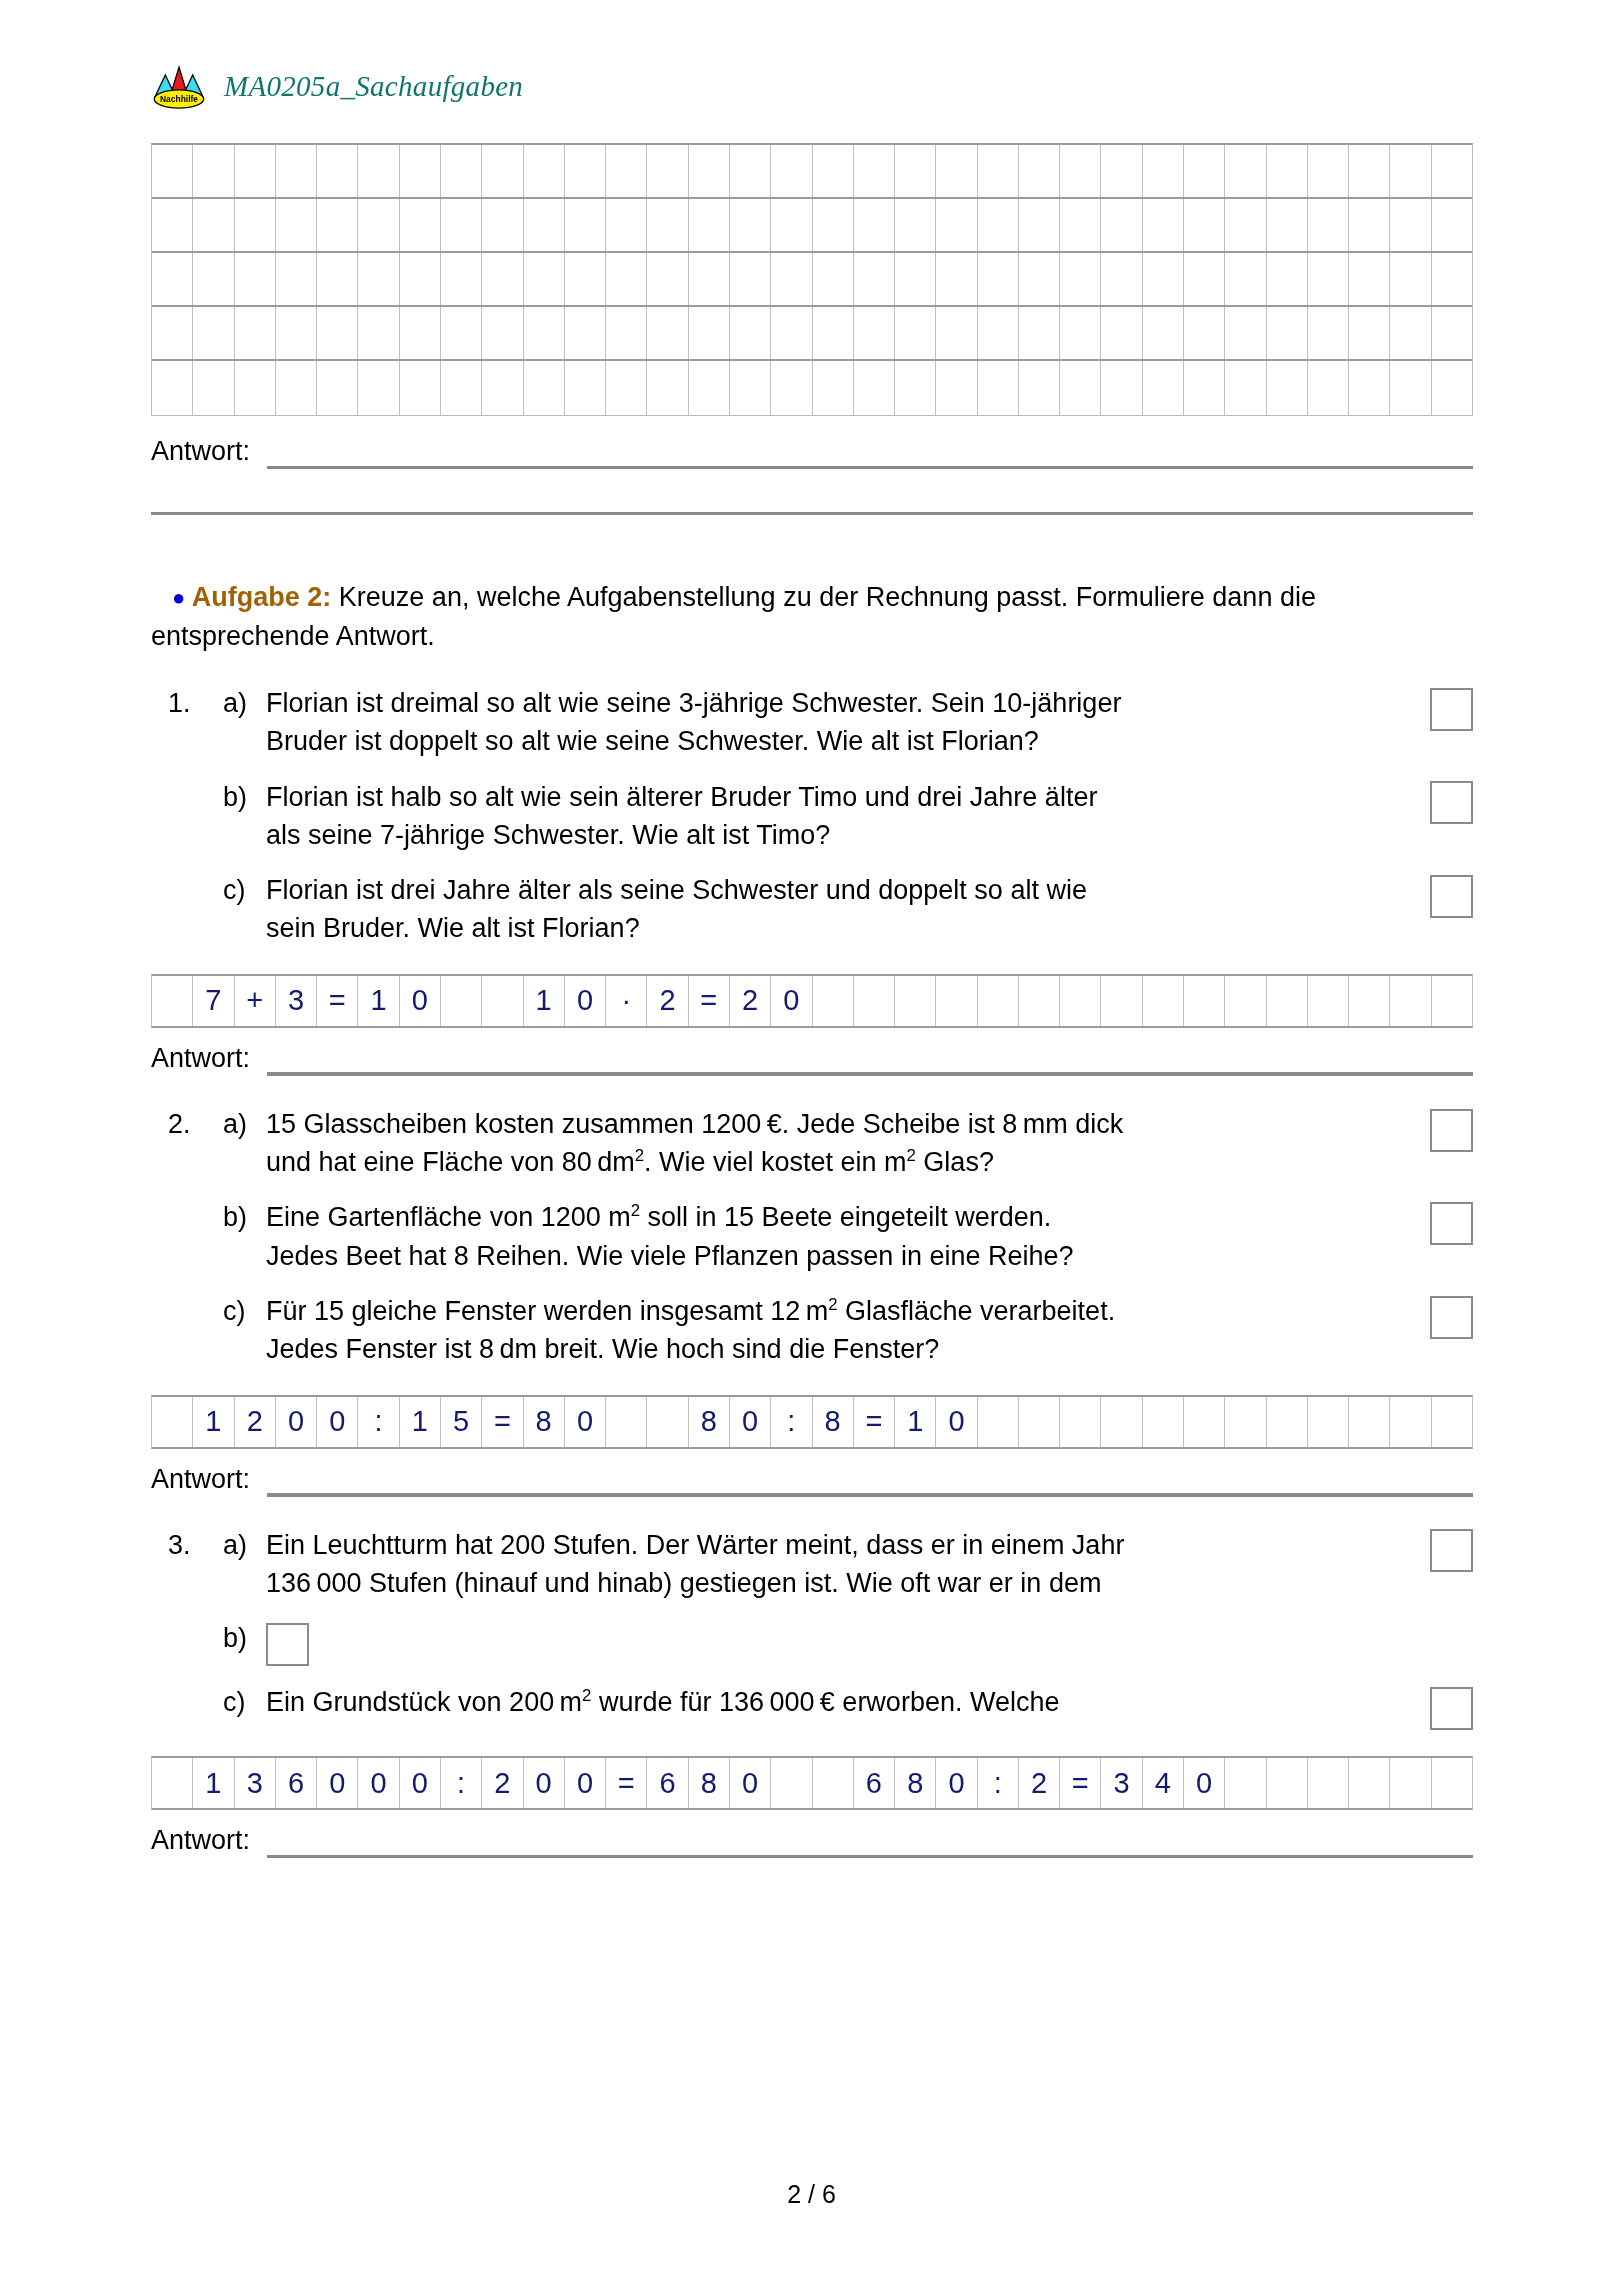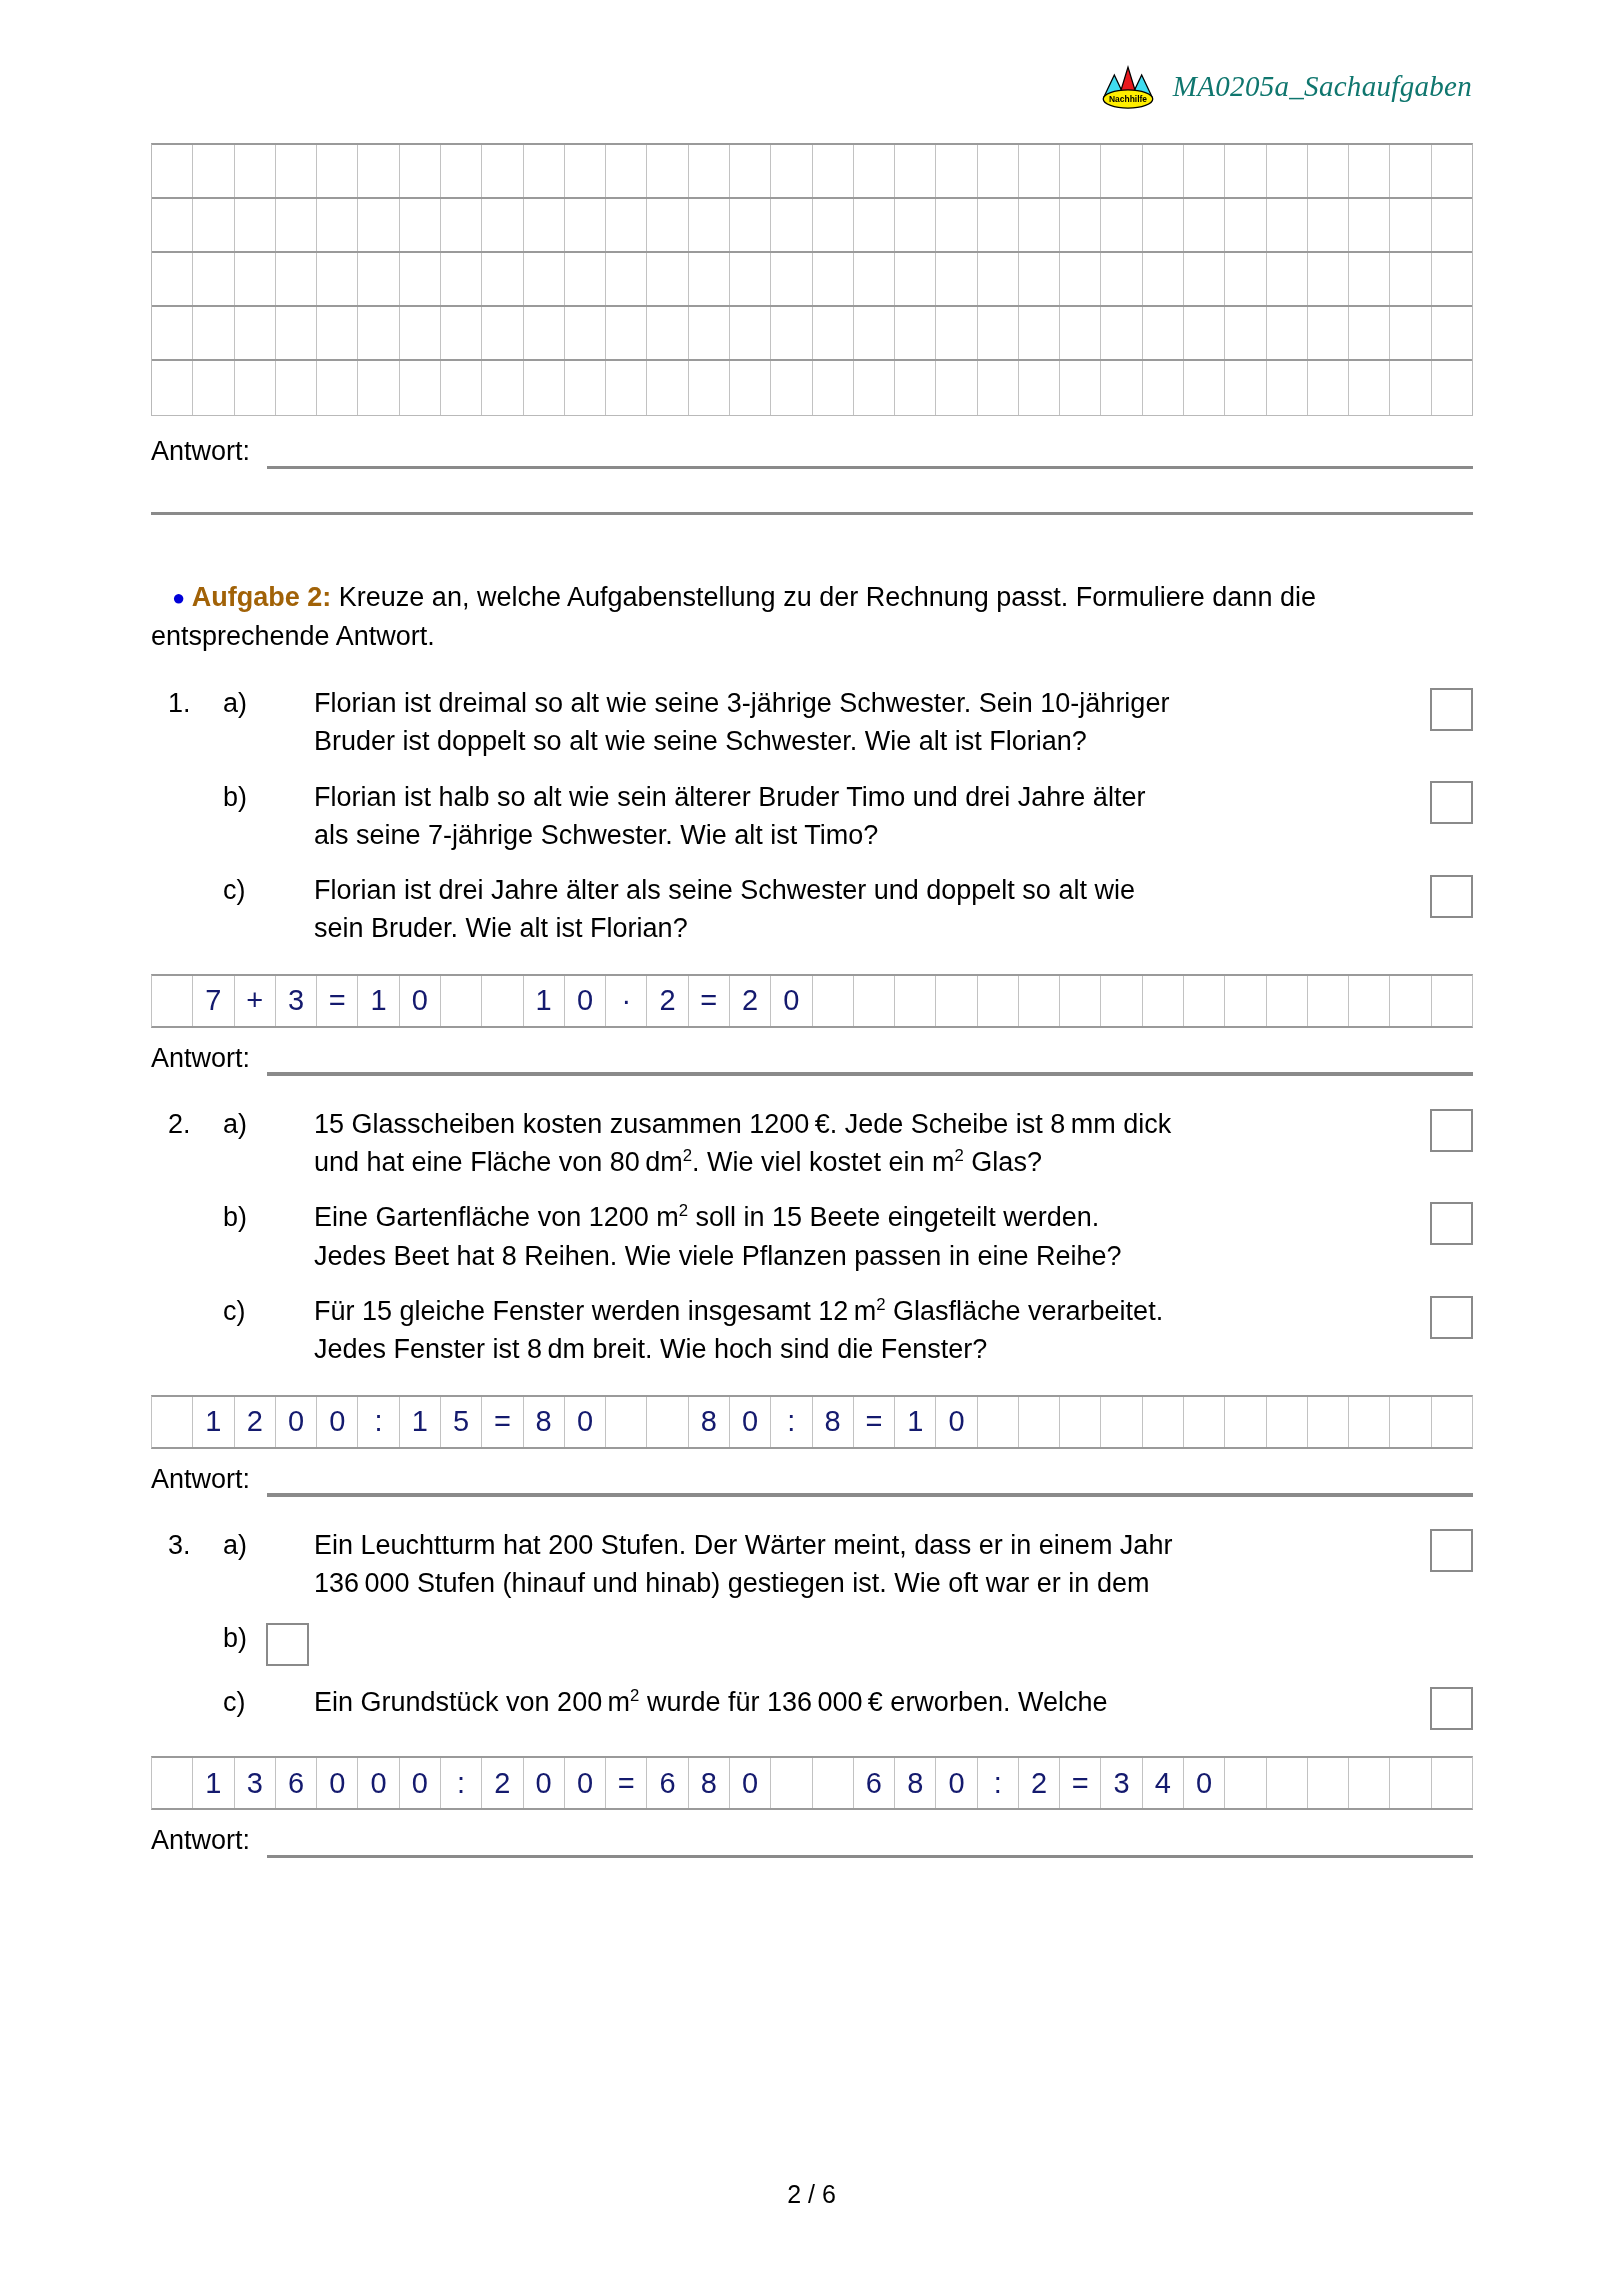--- a/index.html
+++ b/index.html
@@ -23,21 +23,20 @@
     padding: 0 151px;
   }
 
   
   .header {
     display: flex;
     align-items: center;
     gap: 17px;
     padding-top: 58px;
     height: 56px;
-    justify-content: flex-end;
   }
   .logo {
     width: 56px;
     height: 46px;
     position: relative;
     flex: 0 0 auto;
   }
   .logo svg { display: block; }
   .doc-title {
     font-family: "Liberation Serif", serif;
@@ -144,21 +143,20 @@
     line-height: 1.42;
   }
   .q-text {
     flex: 1 1 auto;
     font-size: 27px;
     line-height: 1.42;
     text-align: justify;
     text-justify: inter-word;
     padding-right: 29px;
     hyphens: none;
-    margin-left: 48px;
   }
   .q-text.lastline-left > :last-child { text-align: left; }
   .q-text p {
     margin: 0;
     text-align: justify;
   }
   .q-text p.final { text-align: left; }
   .checkbox {
     flex: 0 0 43px;
     width: 43px;

